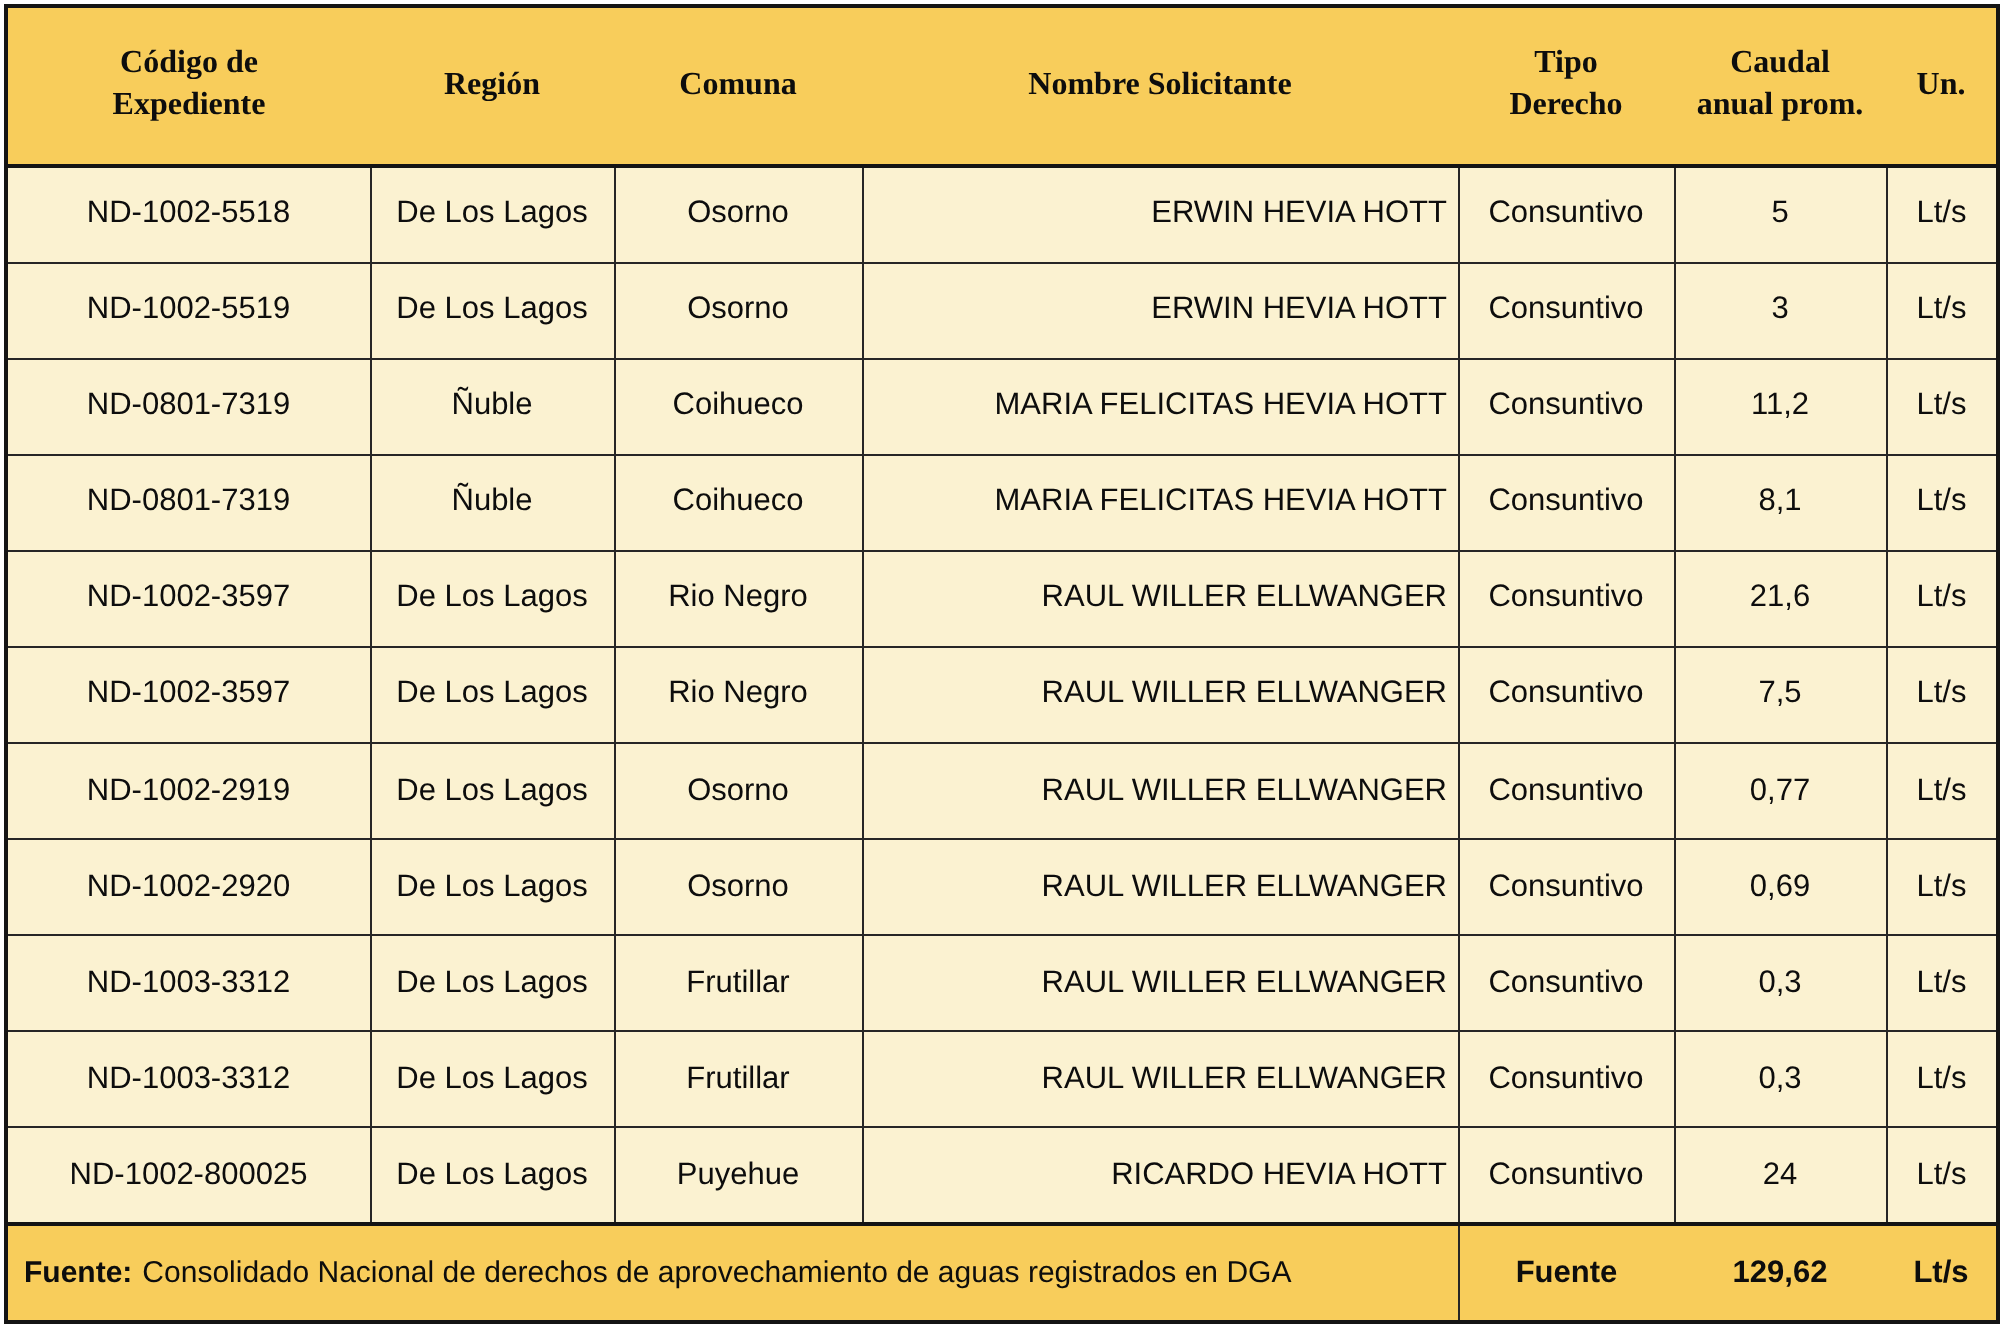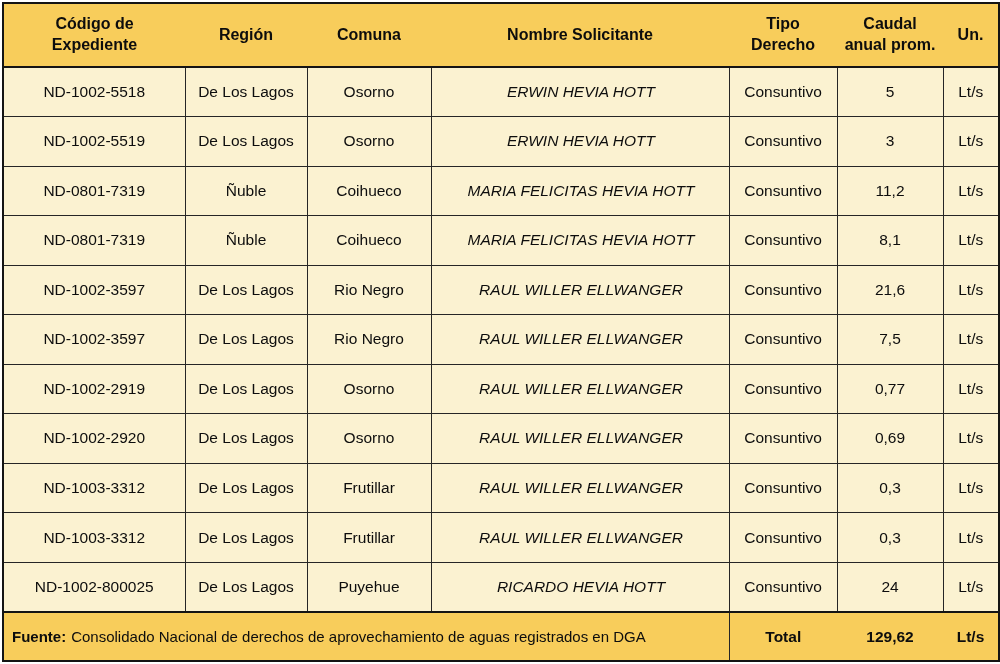--- a/index.html
+++ b/index.html
@@ -24,21 +24,21 @@
     border: 2px solid #141414;
   }
   col.col-codigo { width: 182px; }
   col.col-region { width: 122px; }
   col.col-comuna { width: 124px; }
   col.col-nombre { width: 298px; }
   col.col-tipo   { width: 108px; }
   col.col-caudal { width: 106px; }
   col.col-un     { width: 56px;  }
 
-  thead tr { height: 64px; }
+  thead tr { height: 80px; font-family: Liberation Serif, serif; }
   thead th {
     background: #F8CD5B;
     font-weight: bold;
     font-size: 16px;
     line-height: 1.3;
     text-align: center;
     vertical-align: middle;
     white-space: pre-line;
     border: none;
     border-bottom: 2px solid #141414;
@@ -49,21 +49,21 @@
   tbody td {
     background: #FBF2D1;
     font-size: 15.5px;
     text-align: center;
     vertical-align: middle;
     border: 1.5px solid #262626;
     padding: 2px 5px;
     overflow: hidden;
     white-space: nowrap;
   }
-  tbody td.col-nombre { text-align: center; padding-left: 7px; font-style: italic; }
+  tbody td.col-nombre { text-align: right; padding-left: 7px; }
 
   tfoot tr { height: 49px; }
   tfoot td {
     background: #F8CD5B;
     vertical-align: middle;
     border: none;
     border-top: 2px solid #141414;
     font-size: 15px;
   }
   tfoot td.fuente-cell {
@@ -211,19 +211,19 @@
           <td class="col-tipo">Consuntivo</td>
           <td class="col-caudal">24</td>
           <td class="col-un">Lt/s</td>
         </tr>
       </tbody>
     <tfoot>
       <tr>
         <td class="fuente-cell" colspan="4">
           <span class="fuente-label">Fuente:</span><span>Consolidado Nacional de derechos de aprovechamiento de aguas registrados en DGA</span>
         </td>
-        <td class="total-label-cell">Total</td>
+        <td class="total-label-cell">Fuente</td>
         <td class="total-value-cell">129,62</td>
         <td class="total-unit-cell">Lt/s</td>
       </tr>
     </tfoot>
   </table>
 </div>
 
 </body></html>

